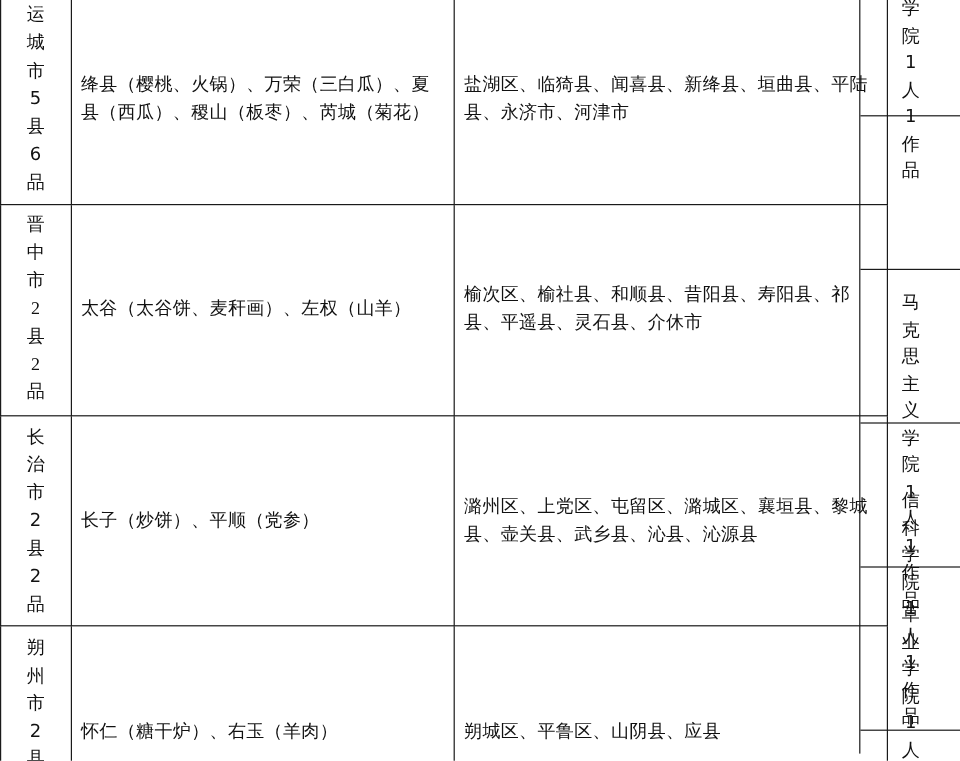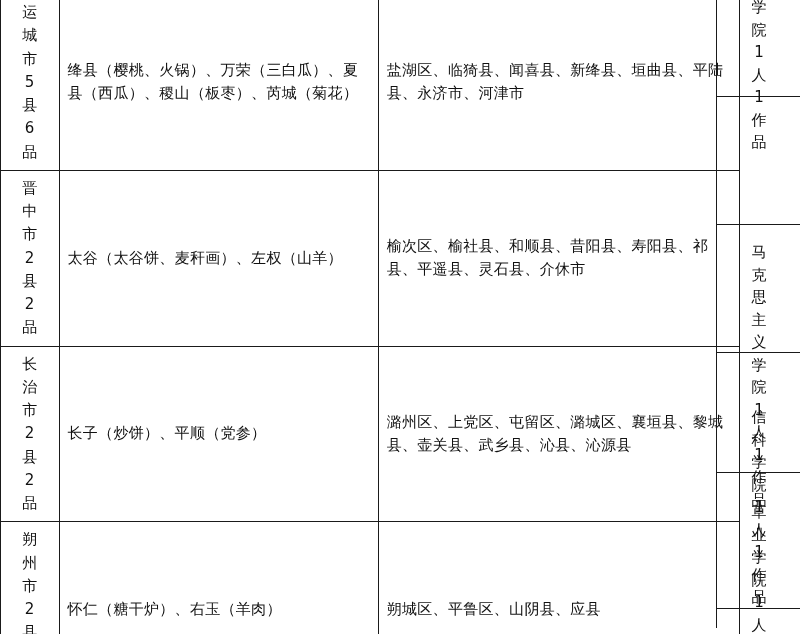--- a/index.html
+++ b/index.html
@@ -113,21 +113,21 @@
       <col class="c-areas">
     </colgroup>
     <tbody>
       <tr style="height:108px;">
         <td class="region-cell">
           <span class="region-text">运城市5县6品</span>
         </td>
         <td class="items-cell">绛县（樱桃、火锅）、万荣（三白瓜）、夏县（西瓜）、稷山（板枣）、芮城（菊花）</td>
         <td class="areas-cell">盐湖区、临猗县、闻喜县、新绛县、垣曲县、平陆县、永济市、河津市</td>
       </tr>
-      <tr style="height:128px;">
+      <tr style="height:128px;font-family:Liberation Serif, serif;">
         <td class="region-cell">
           <span class="region-text">晋中市2县2品</span>
         </td>
         <td class="items-cell">太谷（太谷饼、麦秆画）、左权（山羊）</td>
         <td class="areas-cell">榆次区、榆社县、和顺县、昔阳县、寿阳县、祁县、平遥县、灵石县、介休市</td>
       </tr>
       <tr style="height:128px;">
         <td class="region-cell">
           <span class="region-text">长治市2县2品</span>
         </td>

